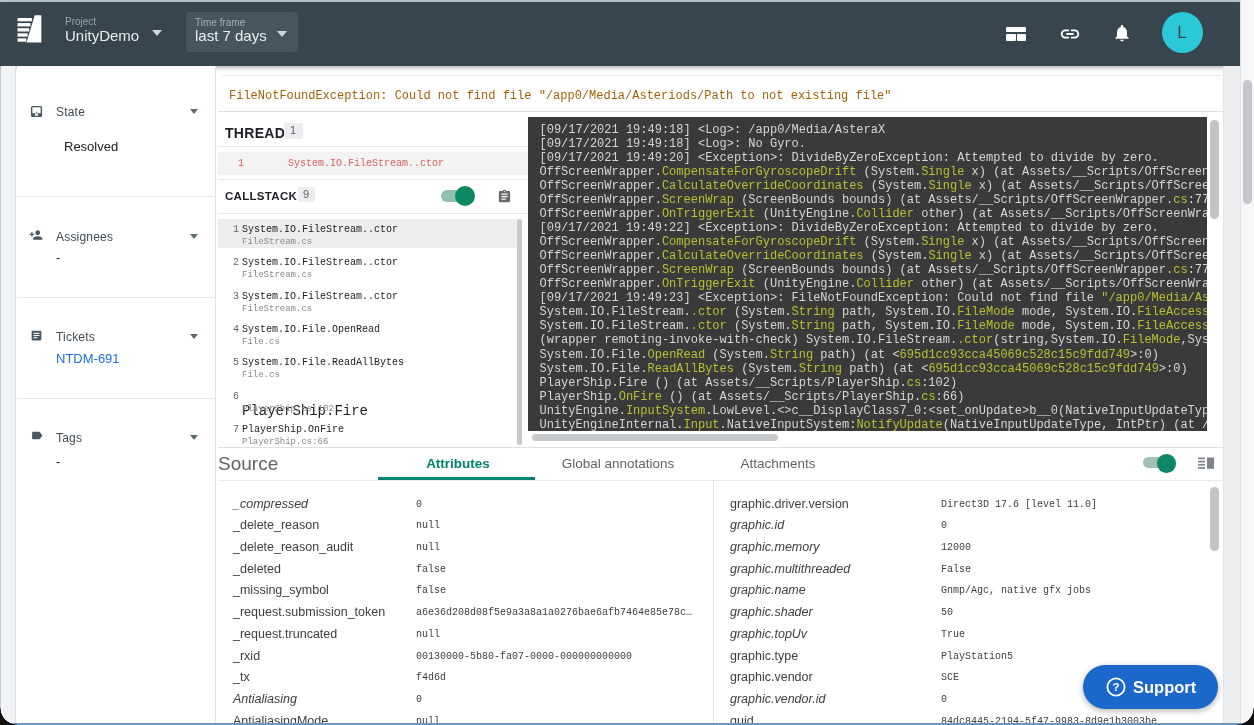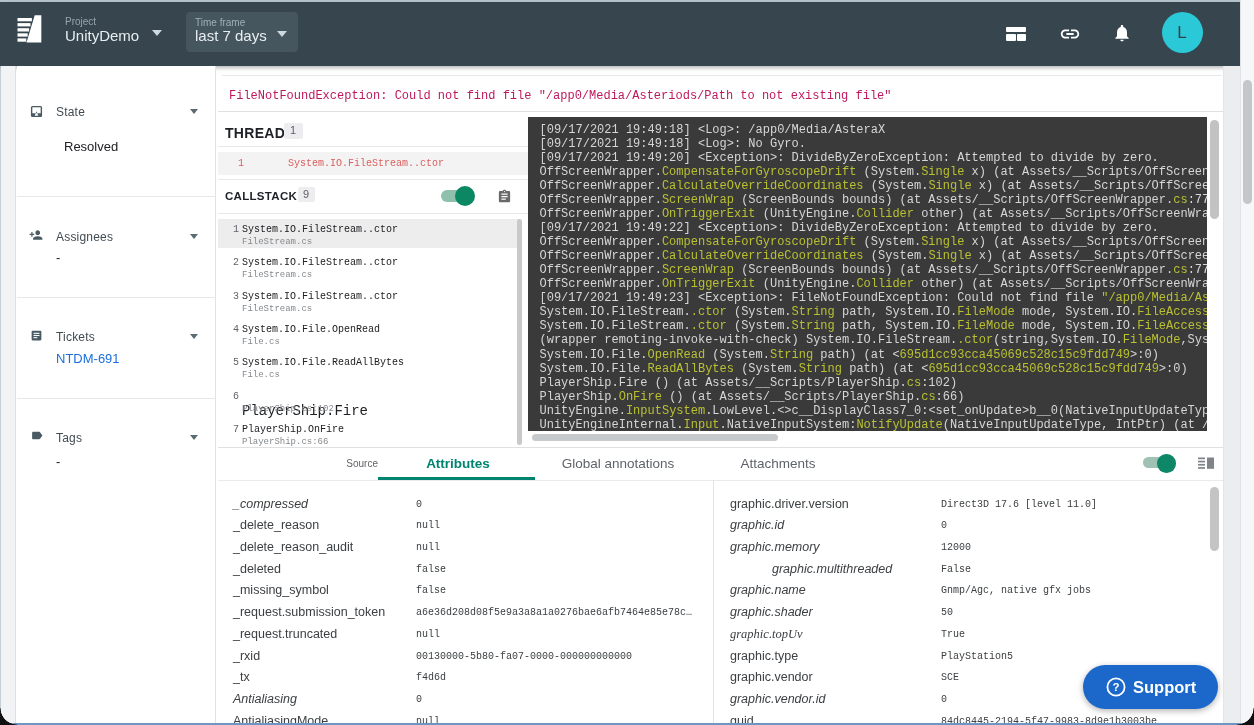--- a/index.html
+++ b/index.html
@@ -89,21 +89,21 @@
 <div class="abs" style="left:56px;top:430.5px;font-size:12px;font-weight:500;color:#414b52;letter-spacing:0.2px">Tags</div>
 <div class="caret2" style="left:190px;top:434.5px"></div>
 <div class="abs" style="left:56px;top:454px;font-size:13px;color:#202124">-</div>
 
 <div class="abs" style="left:1223px;top:66px;width:17px;height:659px;background:#ecedef;border-left:1px solid #e4e5e7"></div>
 
 <div class="abs" style="left:1240px;top:0;width:14px;height:725px;background:#f6f7f8;border-left:1px solid #e1e4e7"></div>
 <div class="abs" style="left:1242.5px;top:80px;width:9px;height:124px;border-radius:4.5px;background:#c4c7ca"></div>
 
 <div class="hl" style="left:222px;top:75px;width:1000px"></div>
-<div class="abs mono" style="left:229px;top:88.5px;font-size:12px;color:#be185d">FileNotFoundException: Could not find file "/app0/Media/Asteriods/Path to not existing file"</div>
+<div class="abs mono" style="left:229px;top:88.5px;font-size:12px;color:#a16207">FileNotFoundException: Could not find file "/app0/Media/Asteriods/Path to not existing file"</div>
 <div class="abs" style="left:218px;top:111px;width:1005px;height:1px;background:#e0e0e0"></div>
 
 <div class="abs" style="left:225px;top:125px;font-size:14px;font-weight:bold;color:#1d2125;letter-spacing:0.3px">THREADS</div>
 <div class="abs" style="left:283.5px;top:122.8px;width:19px;height:15.8px;background:#ededf0;border-radius:2px;text-align:center;line-height:15.8px;font-size:11px;color:#5b6065">1</div>
 <div class="hl" style="left:218px;top:146px;width:310px"></div>
 <div class="abs" style="left:218px;top:152px;width:310px;height:23px;background:#f3f3f3"></div>
 <div class="abs mono" style="left:238px;top:158px;font-size:10px;color:#d9605f">1</div>
 <div class="abs mono" style="left:288px;top:158px;font-size:10px;color:#d9605f">System.IO.FileStream..ctor</div>
 <div class="hl" style="left:218px;top:178.5px;width:310px"></div>
 
@@ -144,21 +144,21 @@
 <div class="abs mono" style="left:233px;top:424.0px;font-size:10px;color:#5f6368">7</div>
 <div class="abs mono" style="left:242px;top:424.0px;font-size:10px;color:#202124">PlayerShip.OnFire</div>
 <div class="abs mono" style="left:242px;top:437.0px;font-size:9px;color:#85898d">PlayerShip.cs:66</div>
 <div class="abs" style="left:517px;top:219px;width:4.5px;height:226px;border-radius:2.5px;background:#c9c9c9"></div>
 
 <div class="abs mono" style="left:528px;top:117px;width:679px;height:314px;background:#3a3a3a;overflow:hidden;color:#d6d6d6;font-size:12px;line-height:14.06px;padding:5.5px 0 0 11.5px"><div class="cl">[09/17/2021 19:49:18] &lt;Log&gt;: /app0/Media/AsteraX</div><div class="cl">[09/17/2021 19:49:18] &lt;Log&gt;: No Gyro.</div><div class="cl">[09/17/2021 19:49:20] &lt;Exception&gt;: DivideByZeroException: Attempted to divide by zero.</div><div class="cl">OffScreenWrapper.<span class="y">CompensateForGyroscopeDrift</span> (System.<span class="y">Single</span> x) (at Assets/__Scripts/OffScreenWrapper.cs:47)</div><div class="cl">OffScreenWrapper.<span class="y">CalculateOverrideCoordinates</span> (System.<span class="y">Single</span> x) (at Assets/__Scripts/OffScreenWrapper.cs:60)</div><div class="cl">OffScreenWrapper.<span class="y">ScreenWrap</span> (ScreenBounds bounds) (at Assets/__Scripts/OffScreenWrapper.<span class="y">cs</span>:77)</div><div class="cl">OffScreenWrapper.<span class="y">OnTriggerExit</span> (UnityEngine.<span class="y">Collider</span> other) (at Assets/__Scripts/OffScreenWrapper.cs:33)</div><div class="cl">[09/17/2021 19:49:22] &lt;Exception&gt;: DivideByZeroException: Attempted to divide by zero.</div><div class="cl">OffScreenWrapper.<span class="y">CompensateForGyroscopeDrift</span> (System.<span class="y">Single</span> x) (at Assets/__Scripts/OffScreenWrapper.cs:47)</div><div class="cl">OffScreenWrapper.<span class="y">CalculateOverrideCoordinates</span> (System.<span class="y">Single</span> x) (at Assets/__Scripts/OffScreenWrapper.cs:60)</div><div class="cl">OffScreenWrapper.<span class="y">ScreenWrap</span> (ScreenBounds bounds) (at Assets/__Scripts/OffScreenWrapper.<span class="y">cs</span>:77)</div><div class="cl">OffScreenWrapper.<span class="y">OnTriggerExit</span> (UnityEngine.<span class="y">Collider</span> other) (at Assets/__Scripts/OffScreenWrapper.cs:33)</div><div class="cl">[09/17/2021 19:49:23] &lt;Exception&gt;: FileNotFoundException: Could not find file <span class="y">"/app0/Media/Asteriods/Path to not existing file"</span></div><div class="cl">System.IO.FileStream.<span class="y">.ctor</span> (System.<span class="y">String</span> path, System.IO.<span class="y">FileMode</span> mode, System.IO.<span class="y">FileAccess</span> access, System.IO.FileShare share)</div><div class="cl">System.IO.FileStream.<span class="y">.ctor</span> (System.<span class="y">String</span> path, System.IO.<span class="y">FileMode</span> mode, System.IO.<span class="y">FileAccess</span> access, System.IO.FileShare share)</div><div class="cl">(wrapper remoting-invoke-with-check) System.IO.FileStream.<span class="y">.ctor</span>(string,System.IO.<span class="y">FileMode</span>,System.IO.FileAccess,System.IO.FileShare)</div><div class="cl">System.IO.File.<span class="y">OpenRead</span> (System.<span class="y">String</span> path) (at &lt;<span class="y">695d1cc93cca45069c528c15c9fdd749</span>&gt;:0)</div><div class="cl">System.IO.File.<span class="y">ReadAllBytes</span> (System.<span class="y">String</span> path) (at &lt;<span class="y">695d1cc93cca45069c528c15c9fdd749</span>&gt;:0)</div><div class="cl">PlayerShip.Fire () (at Assets/__Scripts/PlayerShip.<span class="y">cs</span>:102)</div><div class="cl">PlayerShip.<span class="y">OnFire</span> () (at Assets/__Scripts/PlayerShip.<span class="y">cs</span>:66)</div><div class="cl">UnityEngine.<span class="y">InputSystem</span>.LowLevel.&lt;&gt;c__DisplayClass7_0:&lt;set_onUpdate&gt;b__0(NativeInputUpdateType, IntPtr, IntPtr)</div><div class="cl">UnityEngineInternal.<span class="y">Input</span>.NativeInputSystem:<span class="y">NotifyUpdate</span>(NativeInputUpdateType, IntPtr) (at /Users/builduser/buildslave/unity/build/Modules/Input/Private/Input.cs:120)</div></div>
 <div class="abs" style="left:1210px;top:120px;width:9px;height:99px;border-radius:4.5px;background:#c2c2c2"></div>
 <div class="abs" style="left:532px;top:434px;width:246px;height:7px;border-radius:3.5px;background:#c7cacc"></div>
 
 <div class="abs" style="left:218px;top:447px;width:1005px;height:1px;background:#e0e0e0"></div>
-<div class="abs" style="left:218px;top:448px;width:160px;height:31px;text-align:right;line-height:31px;font-size:10px;color:#5f6368">Source</div>
+<div class="abs" style="left:218px;top:448px;width:160px;height:31px;text-align:left;line-height:31px;font-size:19px;color:#5f6368">Source</div>
 <div class="abs" style="left:378px;top:448px;width:160px;height:31px;text-align:center;line-height:31px;font-size:13.5px;font-weight:bold;color:#00836f">Attributes</div>
 <div class="abs" style="left:538px;top:448px;width:160px;height:31px;text-align:center;line-height:31px;font-size:13.5px;color:#5f6368">Global annotations</div>
 <div class="abs" style="left:698px;top:448px;width:160px;height:31px;text-align:center;line-height:31px;font-size:13.5px;color:#5f6368">Attachments</div>
 <div class="abs" style="left:378px;top:476.5px;width:156.5px;height:3px;background:#00836f"></div>
 <div class="abs" style="left:218px;top:479.5px;width:1005px;height:1px;background:#ebebeb"></div>
 
 <div class="abs" style="left:1142.5px;top:457.4px;width:27px;height:11px;background:#9fc2b4;border-radius:5.5px"></div>
 <div class="abs" style="left:1157px;top:454px;width:18.5px;height:18.5px;background:#0e8668;border-radius:50%"></div>
 <svg class="abs" style="left:1198px;top:456.5px" width="16" height="13" viewBox="0 0 16 13">
   <g fill="#7f8488">
@@ -192,27 +192,27 @@
 <div class="abs" style="left:233px;top:692.0px;font-size:12.5px;color:#3c4043;font-style:italic;">Antialiasing</div>
 <div class="abs mono" style="left:416px;top:694.0px;font-size:10px;color:#3c4043">0</div>
 <div class="abs" style="left:233px;top:713.7px;font-size:12.5px;color:#3c4043;">AntialiasingMode</div>
 <div class="abs mono" style="left:416px;top:715.7px;font-size:10px;color:#3c4043">null</div>
 <div class="abs" style="left:730px;top:496.5px;font-size:12.5px;color:#3c4043;">graphic.driver.version</div>
 <div class="abs mono" style="left:941px;top:498.5px;font-size:10px;color:#3c4043">Direct3D 17.6 [level 11.0]</div>
 <div class="abs" style="left:730px;top:518.2px;font-size:12.5px;color:#3c4043;font-style:italic;">graphic.id</div>
 <div class="abs mono" style="left:941px;top:520.2px;font-size:10px;color:#3c4043">0</div>
 <div class="abs" style="left:730px;top:539.9px;font-size:12.5px;color:#3c4043;font-style:italic;">graphic.memory</div>
 <div class="abs mono" style="left:941px;top:541.9px;font-size:10px;color:#3c4043">12000</div>
-<div class="abs" style="left:730px;top:561.7px;font-size:12.5px;color:#3c4043;font-style:italic;margin-left:42px;">graphic.multithreaded</div>
+<div class="abs" style="left:730px;top:561.7px;font-size:12.5px;color:#3c4043;font-style:italic;">graphic.multithreaded</div>
 <div class="abs mono" style="left:941px;top:563.7px;font-size:10px;color:#3c4043">False</div>
 <div class="abs" style="left:730px;top:583.4px;font-size:12.5px;color:#3c4043;font-style:italic;">graphic.name</div>
 <div class="abs mono" style="left:941px;top:585.4px;font-size:10px;color:#3c4043">Gnmp/Agc, native gfx jobs</div>
 <div class="abs" style="left:730px;top:605.1px;font-size:12.5px;color:#3c4043;font-style:italic;">graphic.shader</div>
 <div class="abs mono" style="left:941px;top:607.1px;font-size:10px;color:#3c4043">50</div>
-<div class="abs" style="left:730px;top:626.8px;font-size:12.5px;color:#3c4043;font-style:italic;font-family:Liberation Serif, serif;">graphic.topUv</div>
+<div class="abs" style="left:730px;top:626.8px;font-size:12.5px;color:#3c4043;font-style:italic;">graphic.topUv</div>
 <div class="abs mono" style="left:941px;top:628.8px;font-size:10px;color:#3c4043">True</div>
 <div class="abs" style="left:730px;top:648.5px;font-size:12.5px;color:#3c4043;">graphic.type</div>
 <div class="abs mono" style="left:941px;top:650.5px;font-size:10px;color:#3c4043">PlayStation5</div>
 <div class="abs" style="left:730px;top:670.3px;font-size:12.5px;color:#3c4043;">graphic.vendor</div>
 <div class="abs mono" style="left:941px;top:672.3px;font-size:10px;color:#3c4043">SCE</div>
 <div class="abs" style="left:730px;top:692.0px;font-size:12.5px;color:#3c4043;font-style:italic;">graphic.vendor.id</div>
 <div class="abs mono" style="left:941px;top:694.0px;font-size:10px;color:#3c4043">0</div>
 <div class="abs" style="left:730px;top:713.7px;font-size:12.5px;color:#3c4043;">guid</div>
 <div class="abs mono" style="left:941px;top:715.7px;font-size:10px;color:#3c4043">84dc8445-2194-5f47-9983-8d9e1b3003be</div>
 <div class="abs" style="left:1210px;top:487px;width:9px;height:64px;border-radius:4.5px;background:#c4c4c4"></div>

